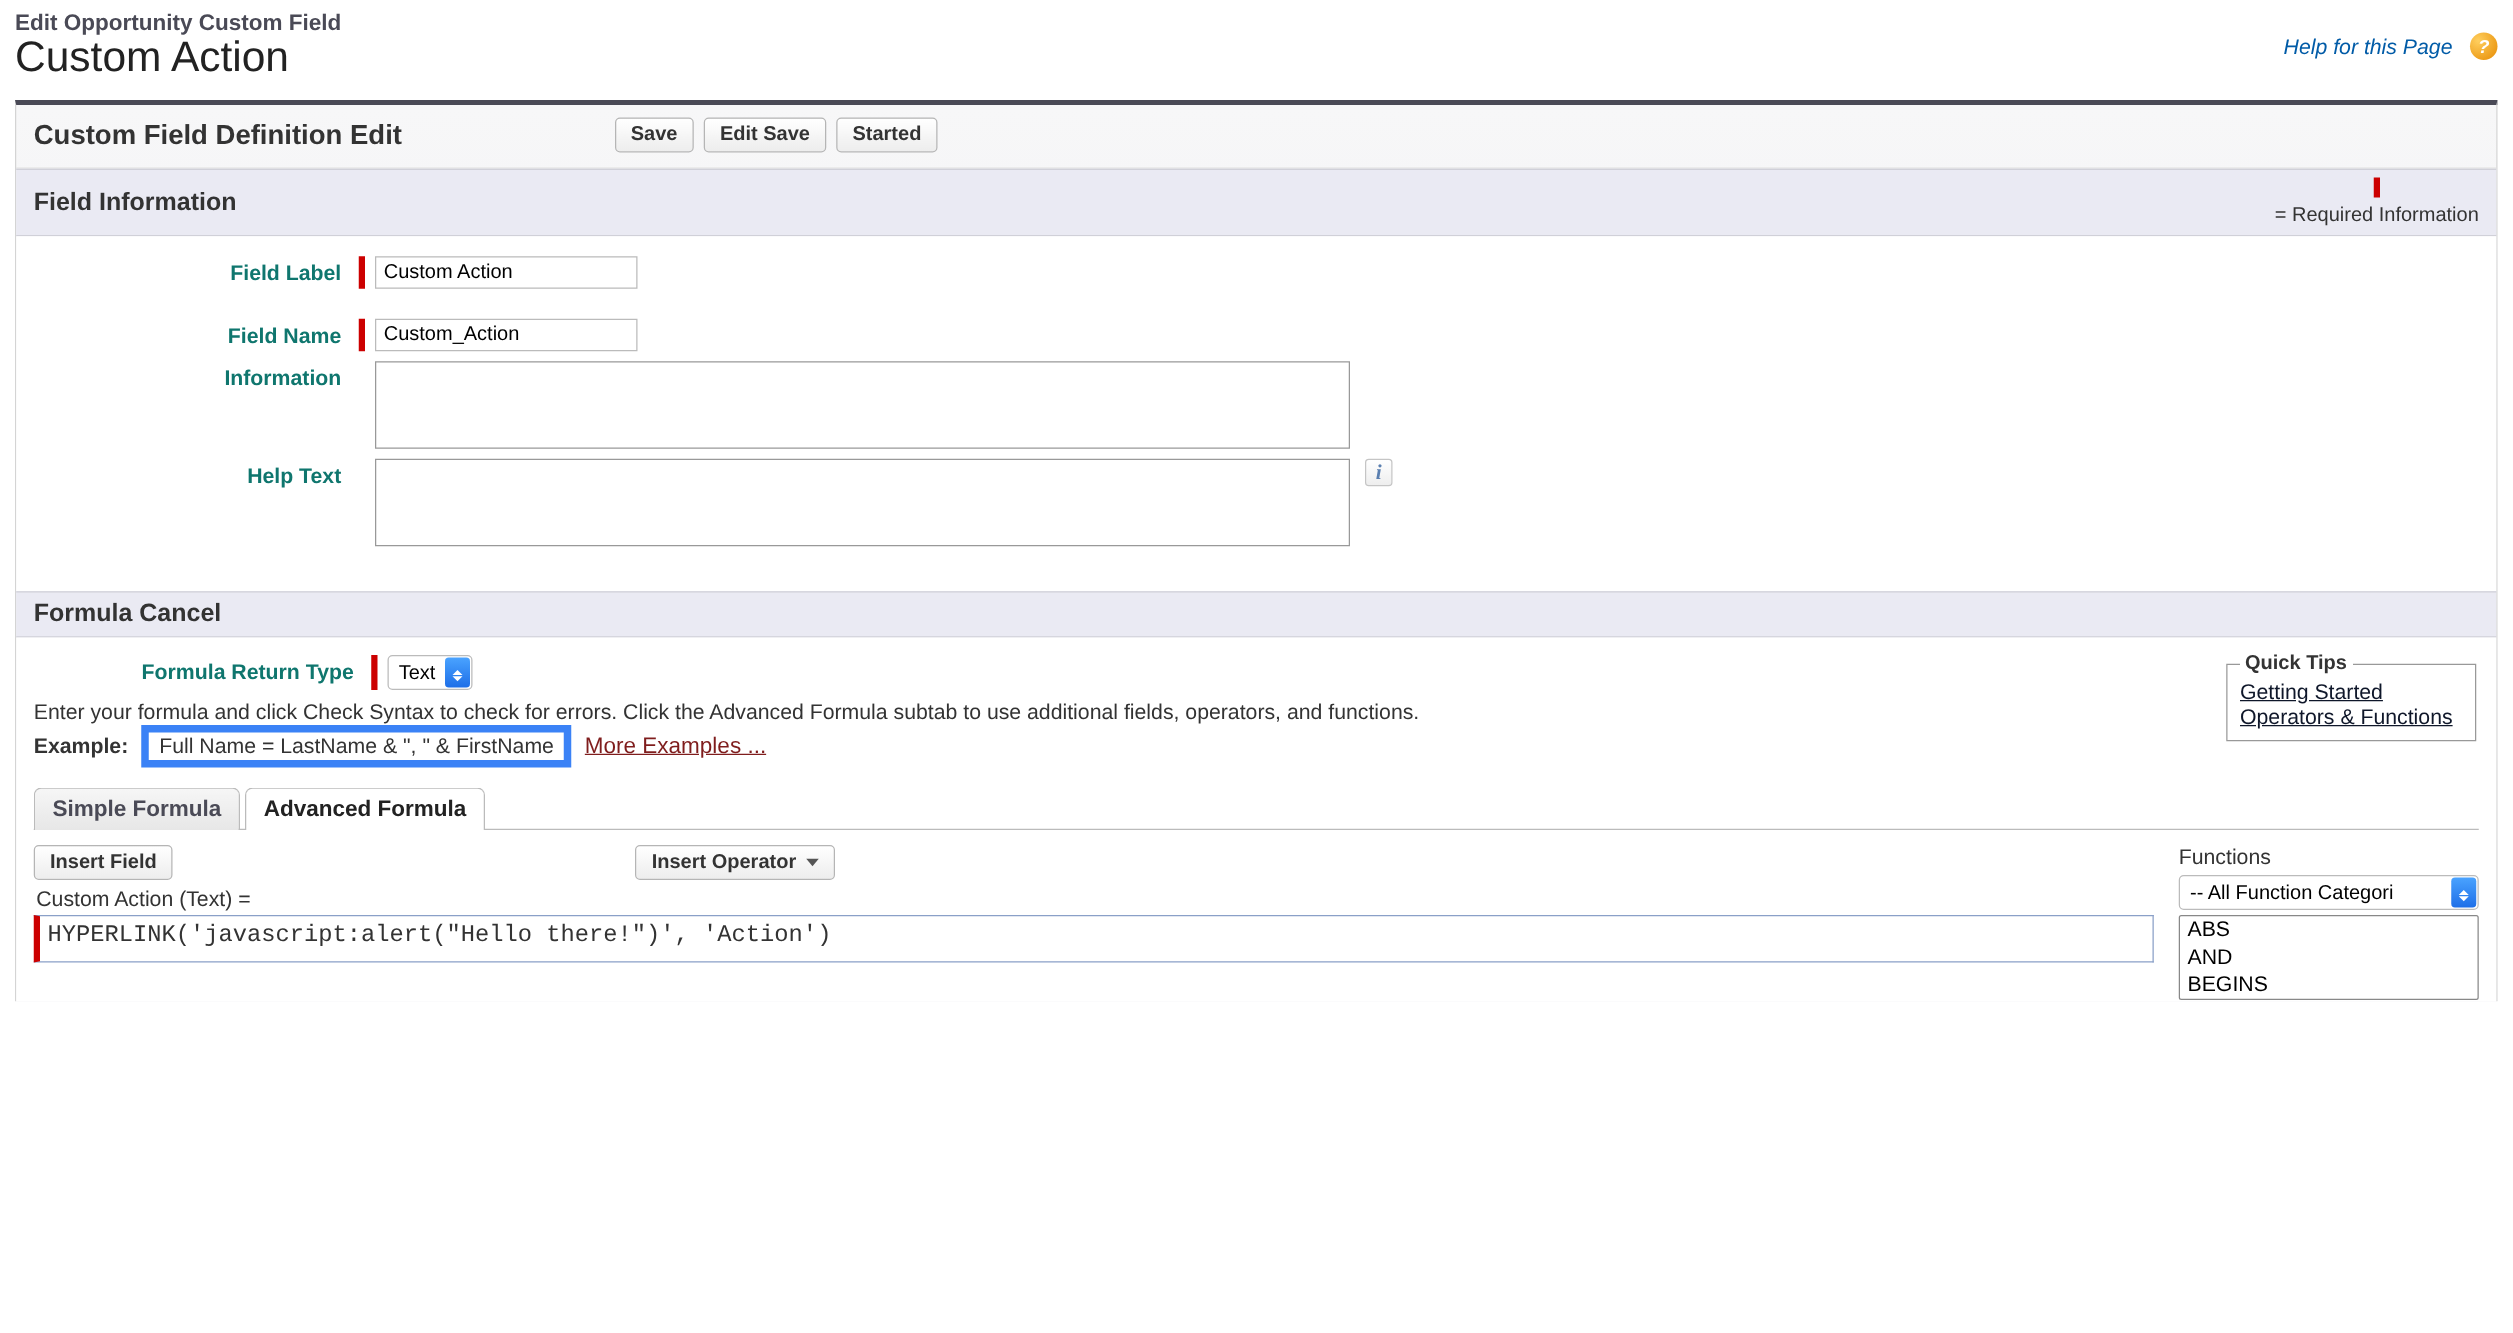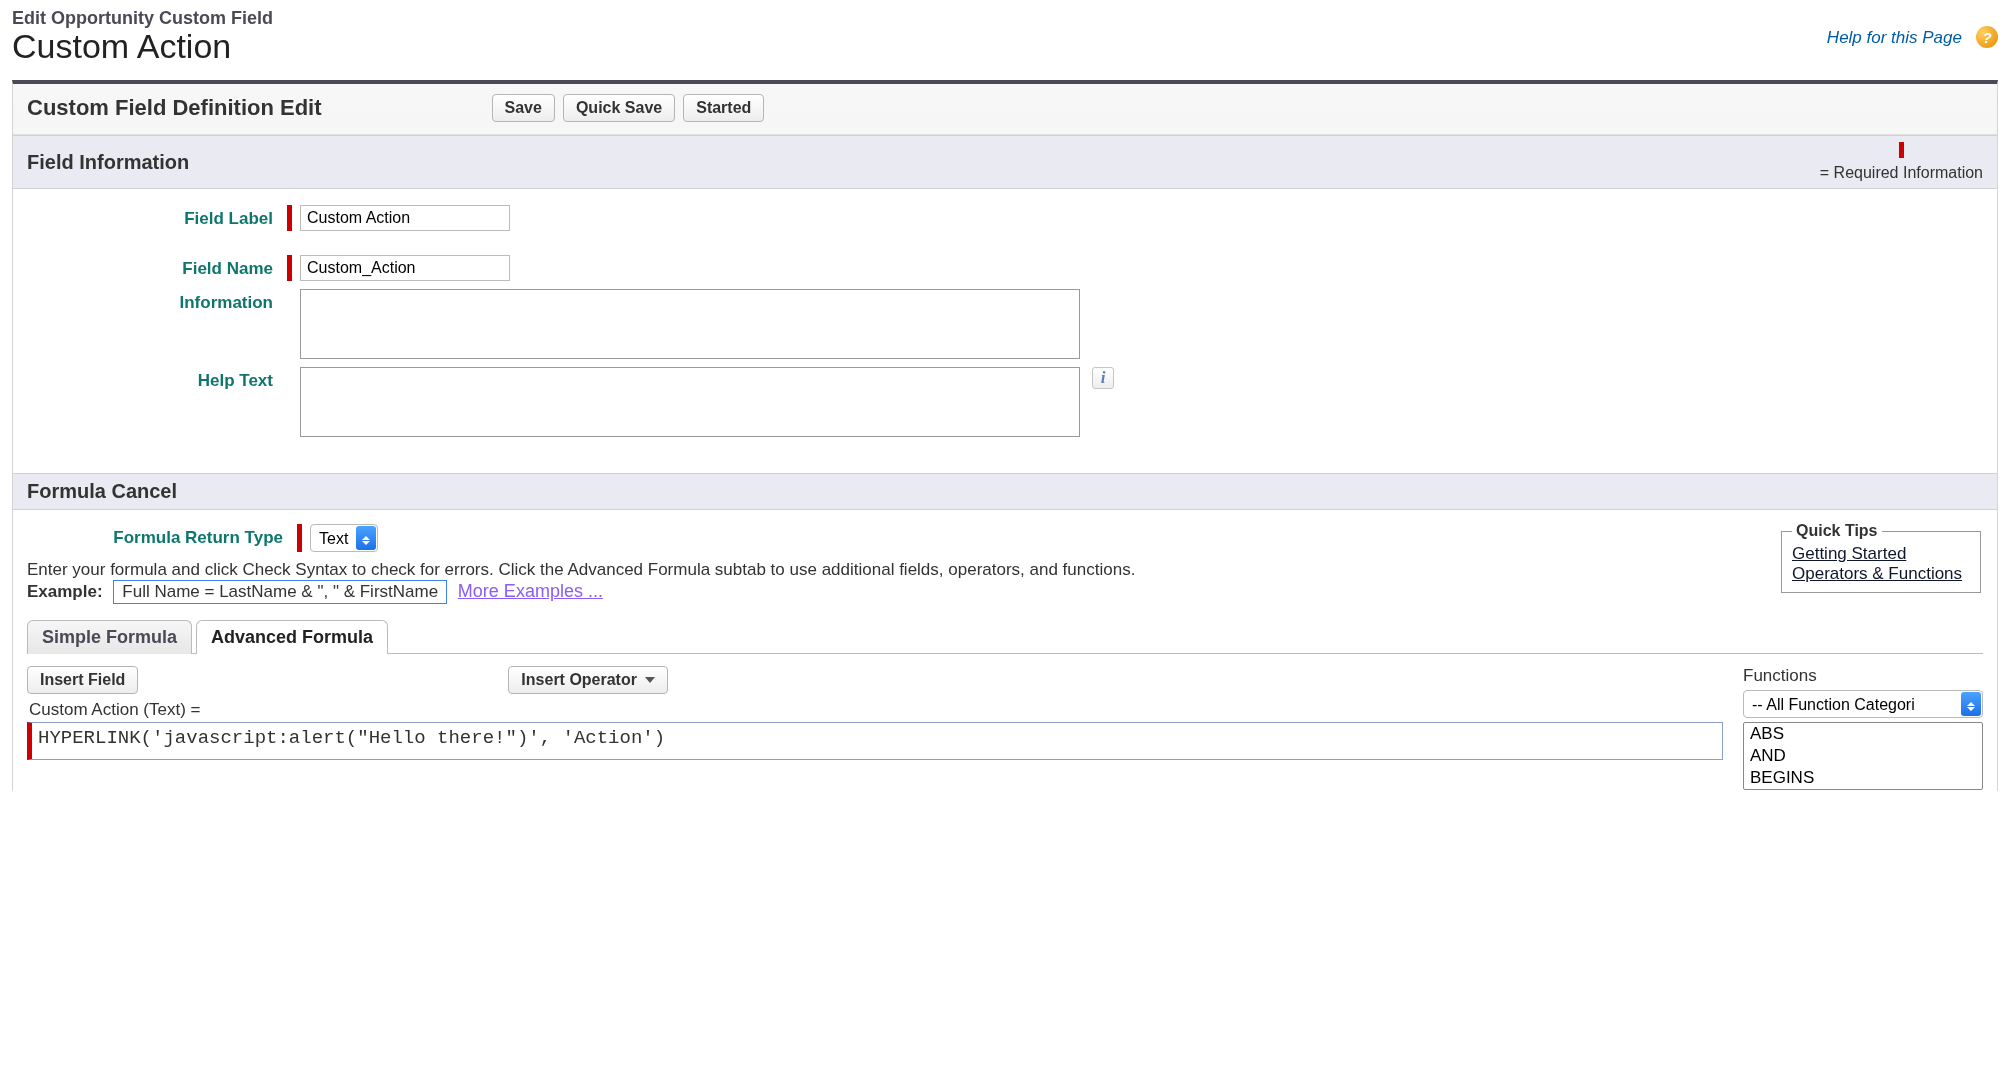--- a/index.html
+++ b/index.html
@@ -90,24 +90,24 @@
     border-top:4px solid #fff; position:absolute; bottom:5px;
   }
   .quick-tips {
     float:right; border:1px solid #999; padding: 4px 10px 8px 10px; margin-top:-2px;
     min-width: 200px;
   }
   .quick-tips legend { font-weight:bold; font-size:16px; padding:0 4px;}
   .quick-tips a { color:#0f172a; font-size:17px; display:block; text-decoration:underline; }
   .formula-help { font-size:17px; margin-top:8px; clear:left;}
   .example-box {
-    display:inline-block; border:1px solid #3b82f6; padding:1px 8px; margin:0 6px;
+    display:inline-block; border:6px solid #3b82f6; padding:1px 8px; margin:0 6px;
     font-size:17px; background:#fff;
   }
-  .more-ex { color:#8b5cf6; text-decoration:underline; font-size:18px; }
+  .more-ex { color:#7f1d1d; text-decoration:underline; font-size:18px; }
   .tabs { display:flex; margin-top:16px; }
   .tab {
     border:1px solid #bbb; border-bottom:none;
     padding:6px 14px; font-size:18px; font-weight:bold; color:#4a4a56;
     background:linear-gradient(#f6f6f6,#e7e7e7);
     border-top-left-radius:6px; border-top-right-radius:6px;
     margin-right:4px; cursor:pointer;
   }
   .tab.active { background:#fff; color:#222; }
   .tab-body {
@@ -147,21 +147,21 @@
     <span>Help for this Page</span>
     <span class="help-icon">?</span>
   </a>
 </div>
 
 <div class="panel">
   <div class="panel-header">
     <h2>Custom Field Definition Edit</h2>
     <div class="btns">
       <button class="btn">Save</button>
-      <button class="btn">Quick Save</button>
+      <button class="btn">Edit Save</button>
       <button class="btn">Started</button>
     </div>
   </div>
 
   <div class="section-bar">
     <h3>Field Information</h3>
     <div class="req-note">
       <span class="req-bar"></span>
       <span>= Required Information</span>
     </div>

